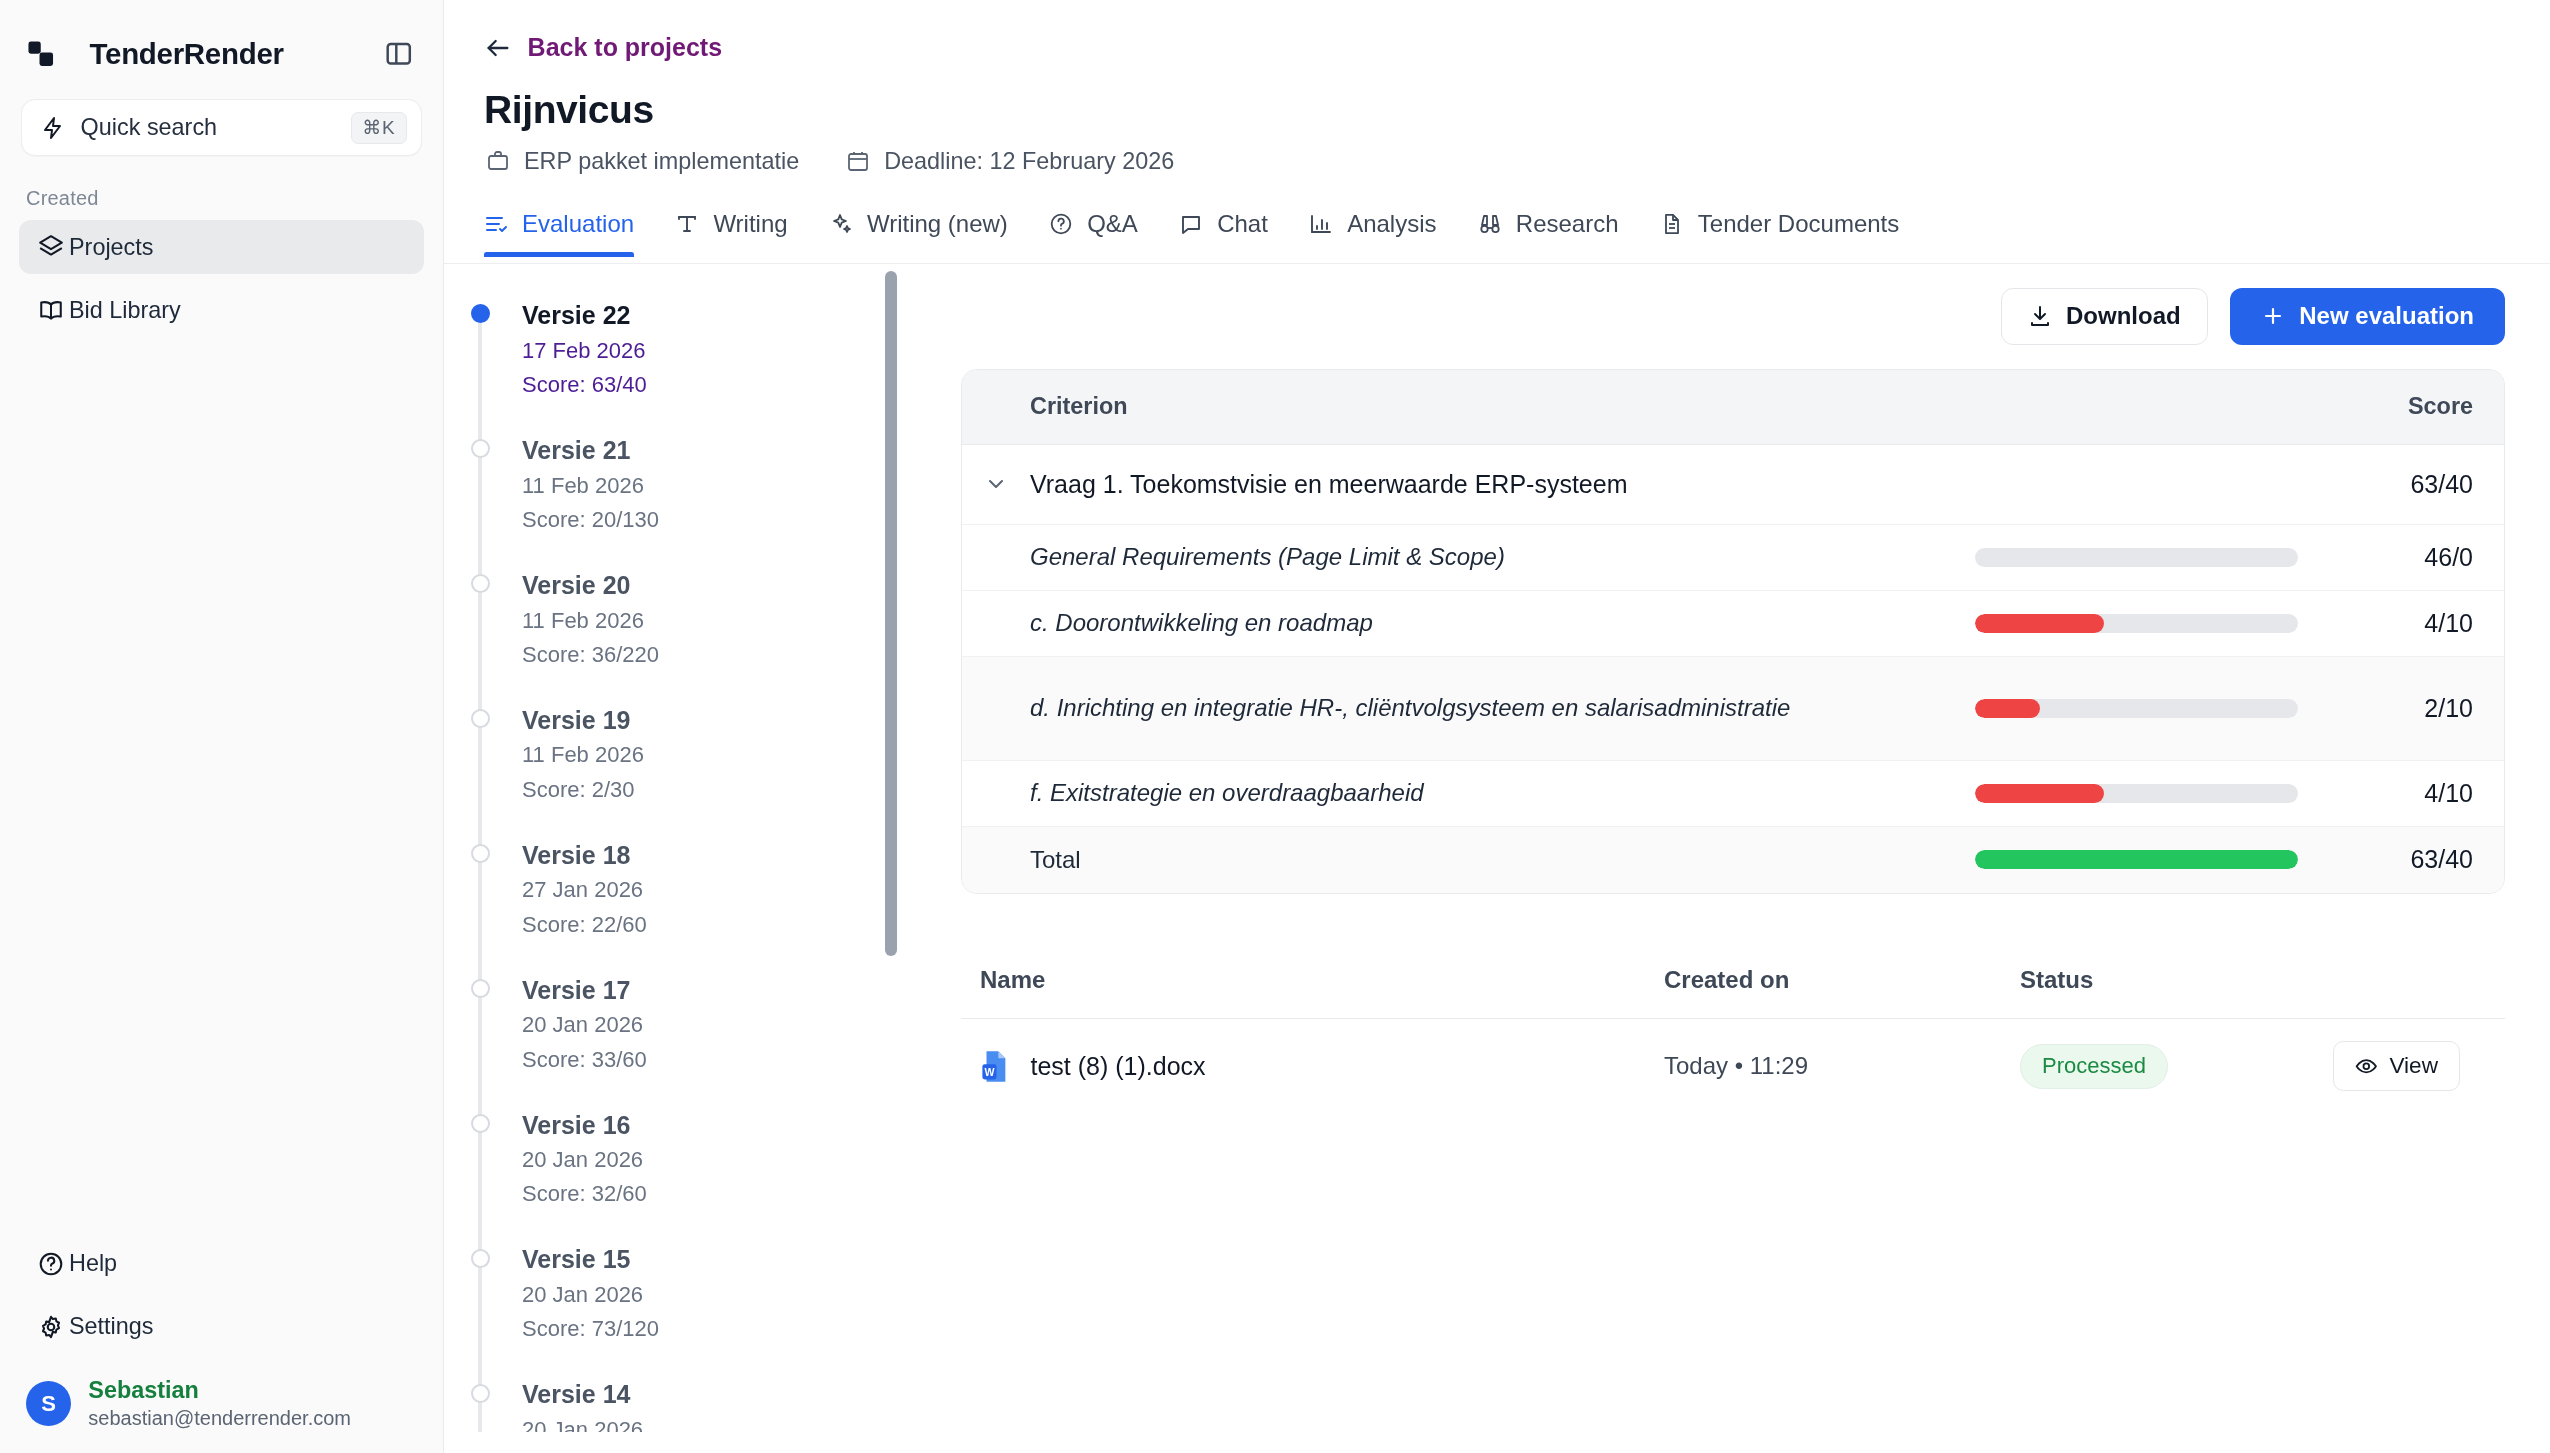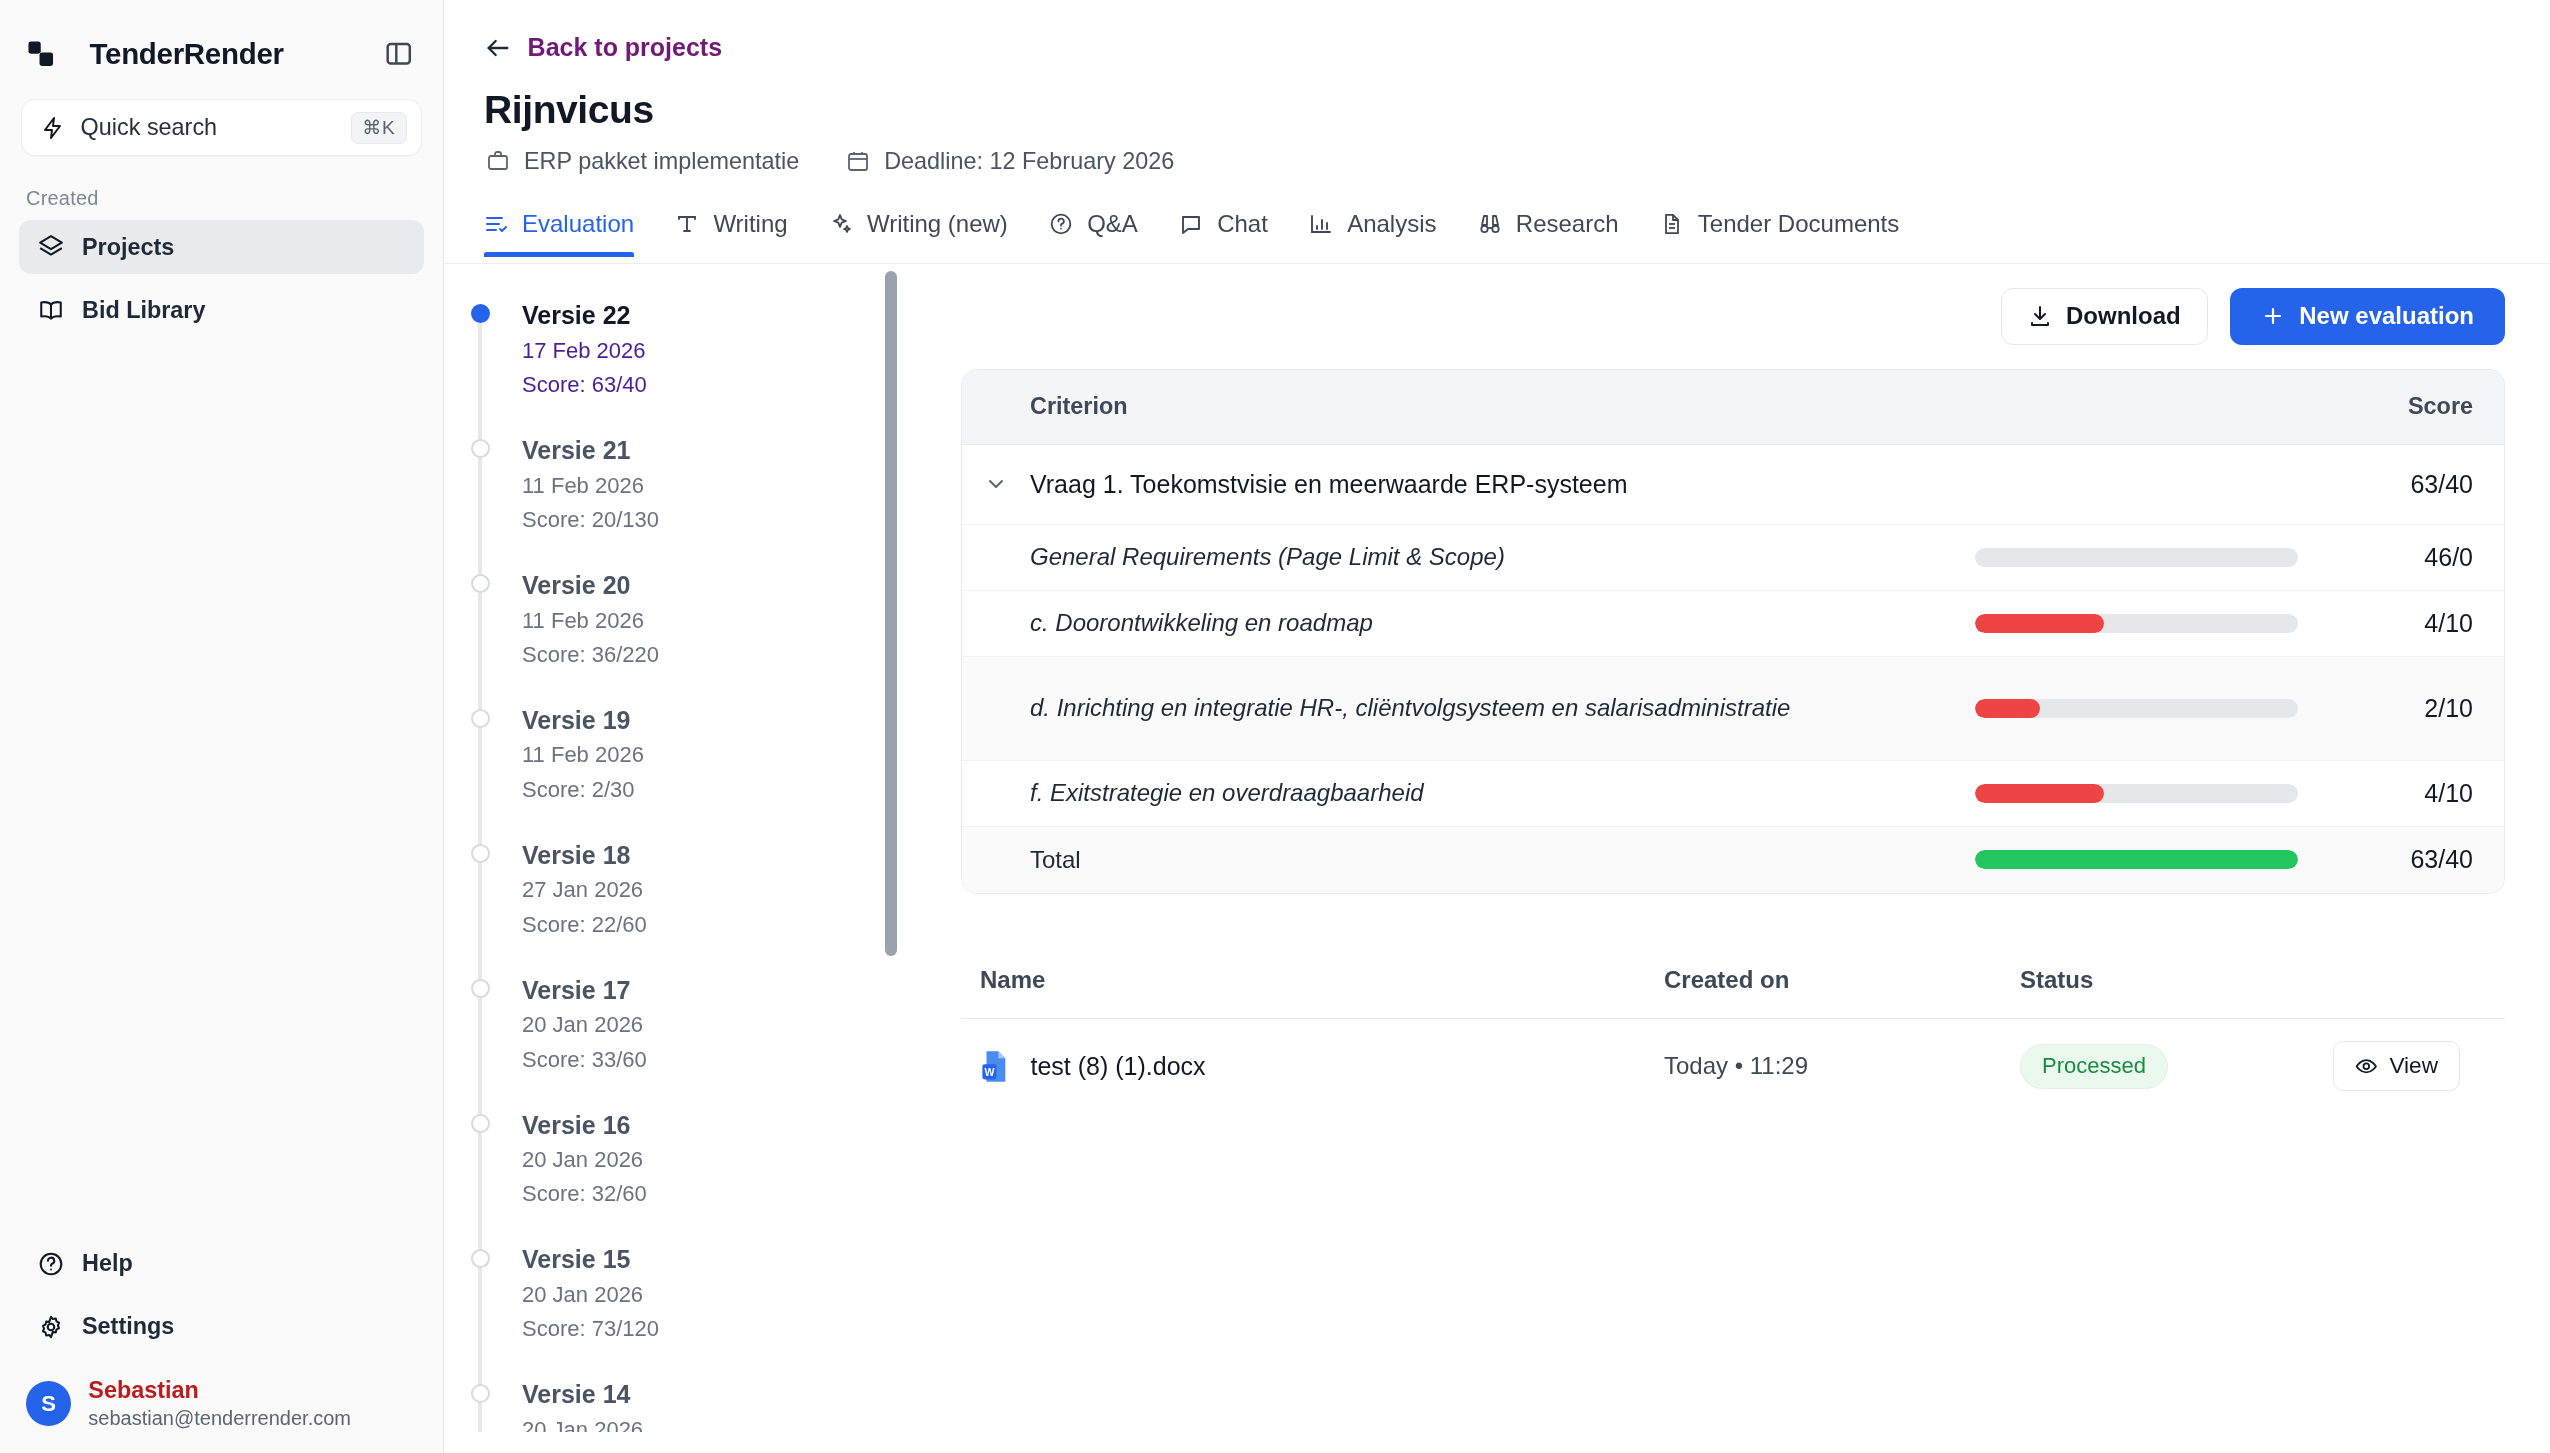--- a/index.html
+++ b/index.html
@@ -46,42 +46,42 @@
     font-size: 19px; color: #5a6472; background: #f3f4f6;
     border: 0.9px solid #e7e8eb; border-radius: 7px;
     padding: 3.5px 10.4px; letter-spacing: 0.9px;
   }
 
   .section-label {
     font-size: 20px; color: #7d8795; font-weight: 400;
     padding: 31px 0 10.4px 26px; letter-spacing: 0.2px;
   }
   .nav-item {
-    display: flex; align-items: center; gap: 18px;
+    display: flex; align-items: center; gap: 5px;
     margin: 0 19px; height: 54px; padding: 0 19px;
     border-radius: 12px; cursor: pointer;
-    font-size: 23.4px; color: #1e2939; font-weight: 700;
+    font-size: 23.4px; color: #1e2939; font-weight: 400;
   }
   .nav-item.active { background: #e9eaec; }
   .nav-item + .nav-item { margin-top: 8.7px; }
 
   .sidebar-spacer { flex: 1; }
 
   .sidebar-bottom { padding-bottom: 22.6px; }
   .profile {
     display: flex; align-items: center; gap: 17.3px;
     padding: 22.6px 26px 0 26px; cursor: pointer;
   }
   .avatar {
     width: 45px; height: 45px; border-radius: 50%;
     background: #2563eb; color: #ffffff;
     display: flex; align-items: center; justify-content: center;
     font-size: 22px; font-weight: 600; flex: 0 0 45px;
   }
-  .profile-name { font-size: 23.4px; font-weight: 600; color: #b91c1c; line-height: 1.25; }
+  .profile-name { font-size: 23.4px; font-weight: 600; color: #15803d; line-height: 1.25; }
   .profile-mail { font-size: 20px; color: #5a6472; line-height: 1.3; }
 
   
   .main { flex: 1; height: 100%; overflow: hidden; position: relative; background: #fff; }
   .back-row {
     display: flex; align-items: center; gap: 15.6px;
     padding: 33px 0 0 40px; cursor: pointer;
   }
   .back-text { font-size: 25px; font-weight: 600; color: #701a75; }
 

